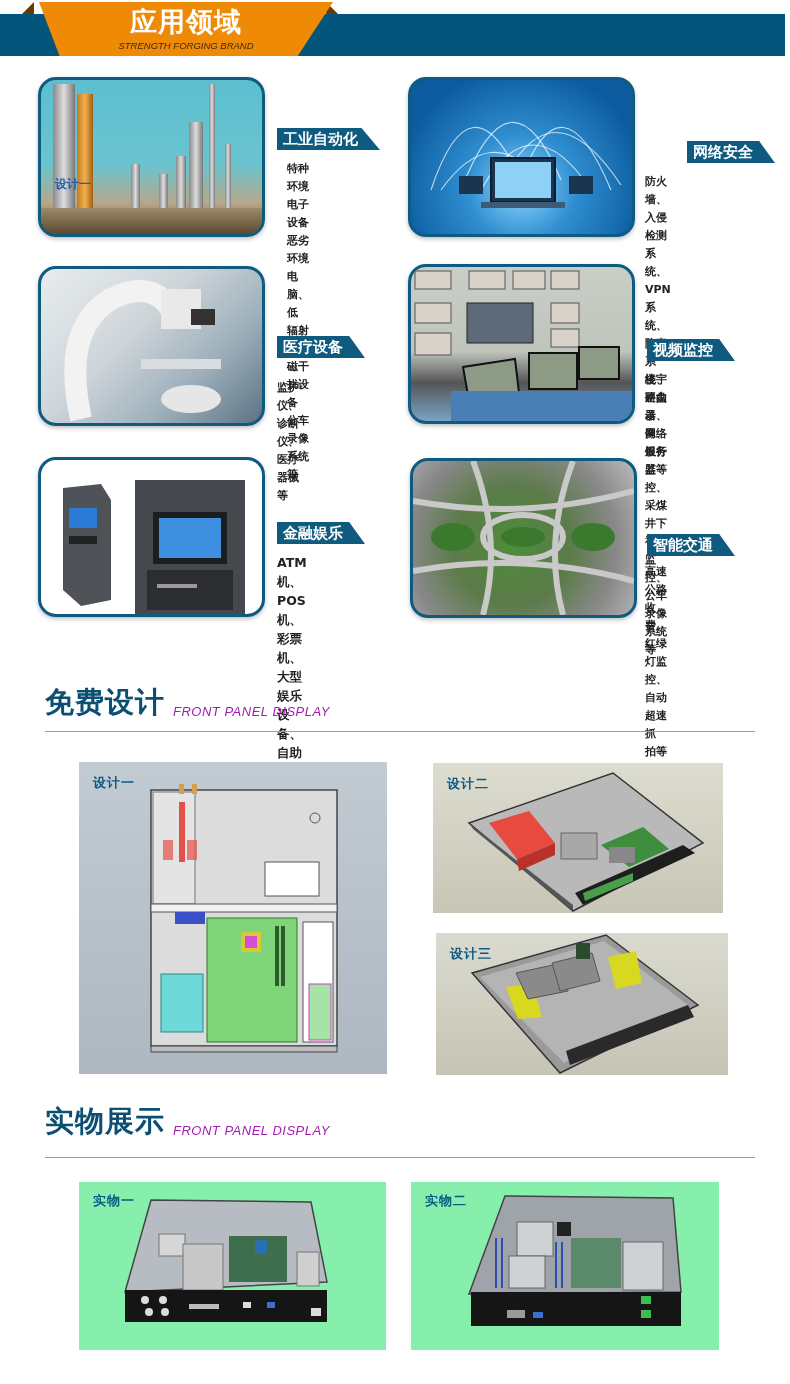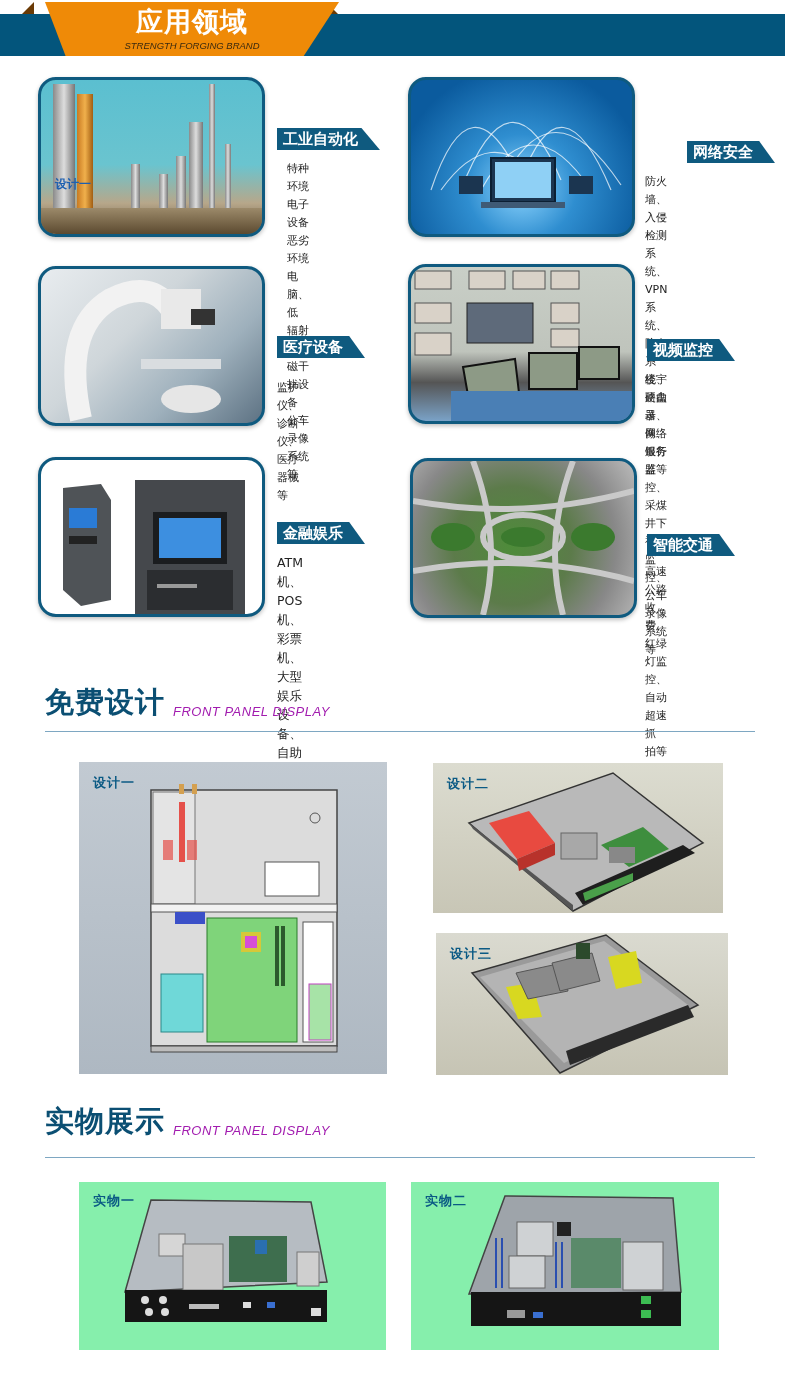--- a/index.html
+++ b/index.html
@@ -5,35 +5,35 @@
   * { box-sizing: border-box; margin: 0; padding: 0; }
   html, body { width: 790px; height: 1384px; background: #ffffff; overflow: hidden; }
   body { position: relative; font-family: "DejaVu Sans", "Liberation Sans", sans-serif; color: #222; }
 
   
   .banner-bar { position: absolute; left: 0; top: 14px; width: 785px; height: 42px; background: #03557c; }
   .banner-tab-shadow-l { position: absolute; left: 22px; top: 2px; width: 0; height: 0;
     border-left: 12px solid transparent; border-bottom: 12px solid #6a3a05; }
   .banner-tab-shadow-r { position: absolute; left: 326px; top: 2px; width: 0; height: 0;
     border-right: 12px solid transparent; border-bottom: 12px solid #6a3a05; }
-  .banner-tab { position: absolute; left: 45px; top: 2px; width: 294px; height: 54px; background: #ef8a07;
+  .banner-tab { position: absolute; left: 39px; top: 2px; width: 294px; height: 54px; background: #ef8a07;
     clip-path: polygon(0 0, 100% 0, 88% 100%, 7% 100%); }
   .banner-title { position: absolute; left: 0; width: 294px; top: 2px; text-align: center; color: #fff;
     font-size: 27px; font-weight: bold; letter-spacing: 1px; }
   .banner-sub { position: absolute; left: 0; width: 294px; top: 38px; text-align: center; color: #3b2a10;
     font-family: "Liberation Sans", sans-serif; font-style: italic; font-size: 9.5px; }
 
   
   .app-card { position: absolute; }
   .app-img { position: absolute; border: 3px solid #0f5a7f; border-radius: 18px; overflow: hidden;
     box-shadow: 0 2px 4px rgba(0,0,0,0.25); }
   .app-label { position: absolute; height: 22px; padding-left: 6px; padding-right: 22px; background: #0f5a7f;
     color: #fff; font-size: 15px; font-weight: bold; line-height: 22px;
     clip-path: polygon(0 0, 82% 0, 100% 100%, 0 100%); white-space: nowrap; }
-  .app-desc { position: absolute; font-size: 11px; line-height: 18px; color: #222; }
+  .app-desc { position: absolute; font-size: 11px; line-height: 18px; color: #222; font-weight: bold; }
 
   
   .img-industrial { background: linear-gradient(180deg, #5bbfd0 0%, #6ac4cf 55%, #b7a78a 80%, #6b5a40 100%); }
   .img-industrial .tower { position: absolute; bottom: 0; background: linear-gradient(90deg,#8a8a8a,#ddd,#777); }
   .img-network { background: radial-gradient(ellipse at 50% 70%, #8fd6ff 0%, #2f8ed0 35%, #0b5b9e 80%); }
   .img-medical { background: linear-gradient(135deg, #e8ecef 0%, #cfd6da 40%, #9eb0bc 70%, #5d7283 100%); }
   .img-cctv { background: linear-gradient(180deg, #c9cfc7 0%, #bfc4bc 55%, #555 75%, #7aa2c7 100%); }
   .img-atm { background: #ffffff; }
   .img-traffic { background: radial-gradient(circle at 45% 55%, #4e8c3a 0%, #5c7b4a 40%, #888 70%, #bbb 100%); }
 

